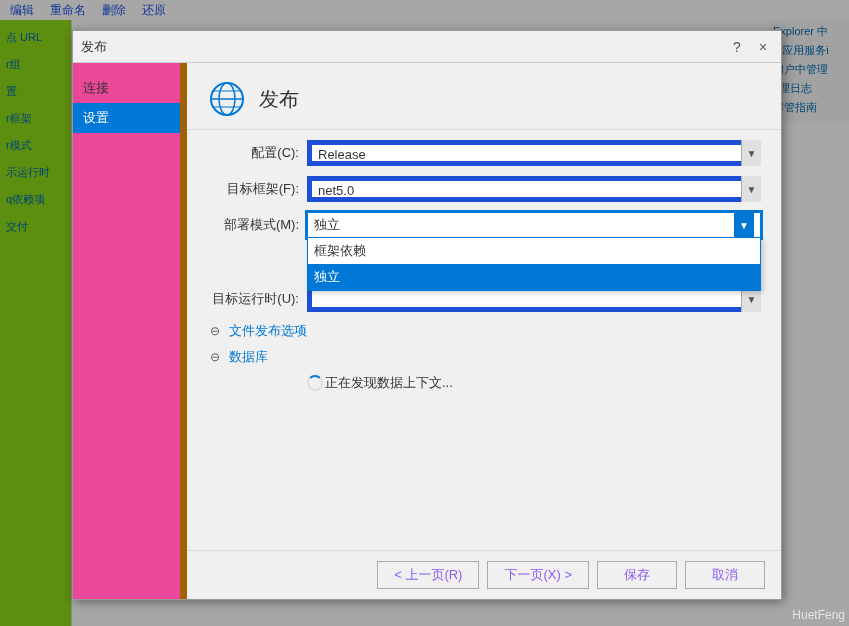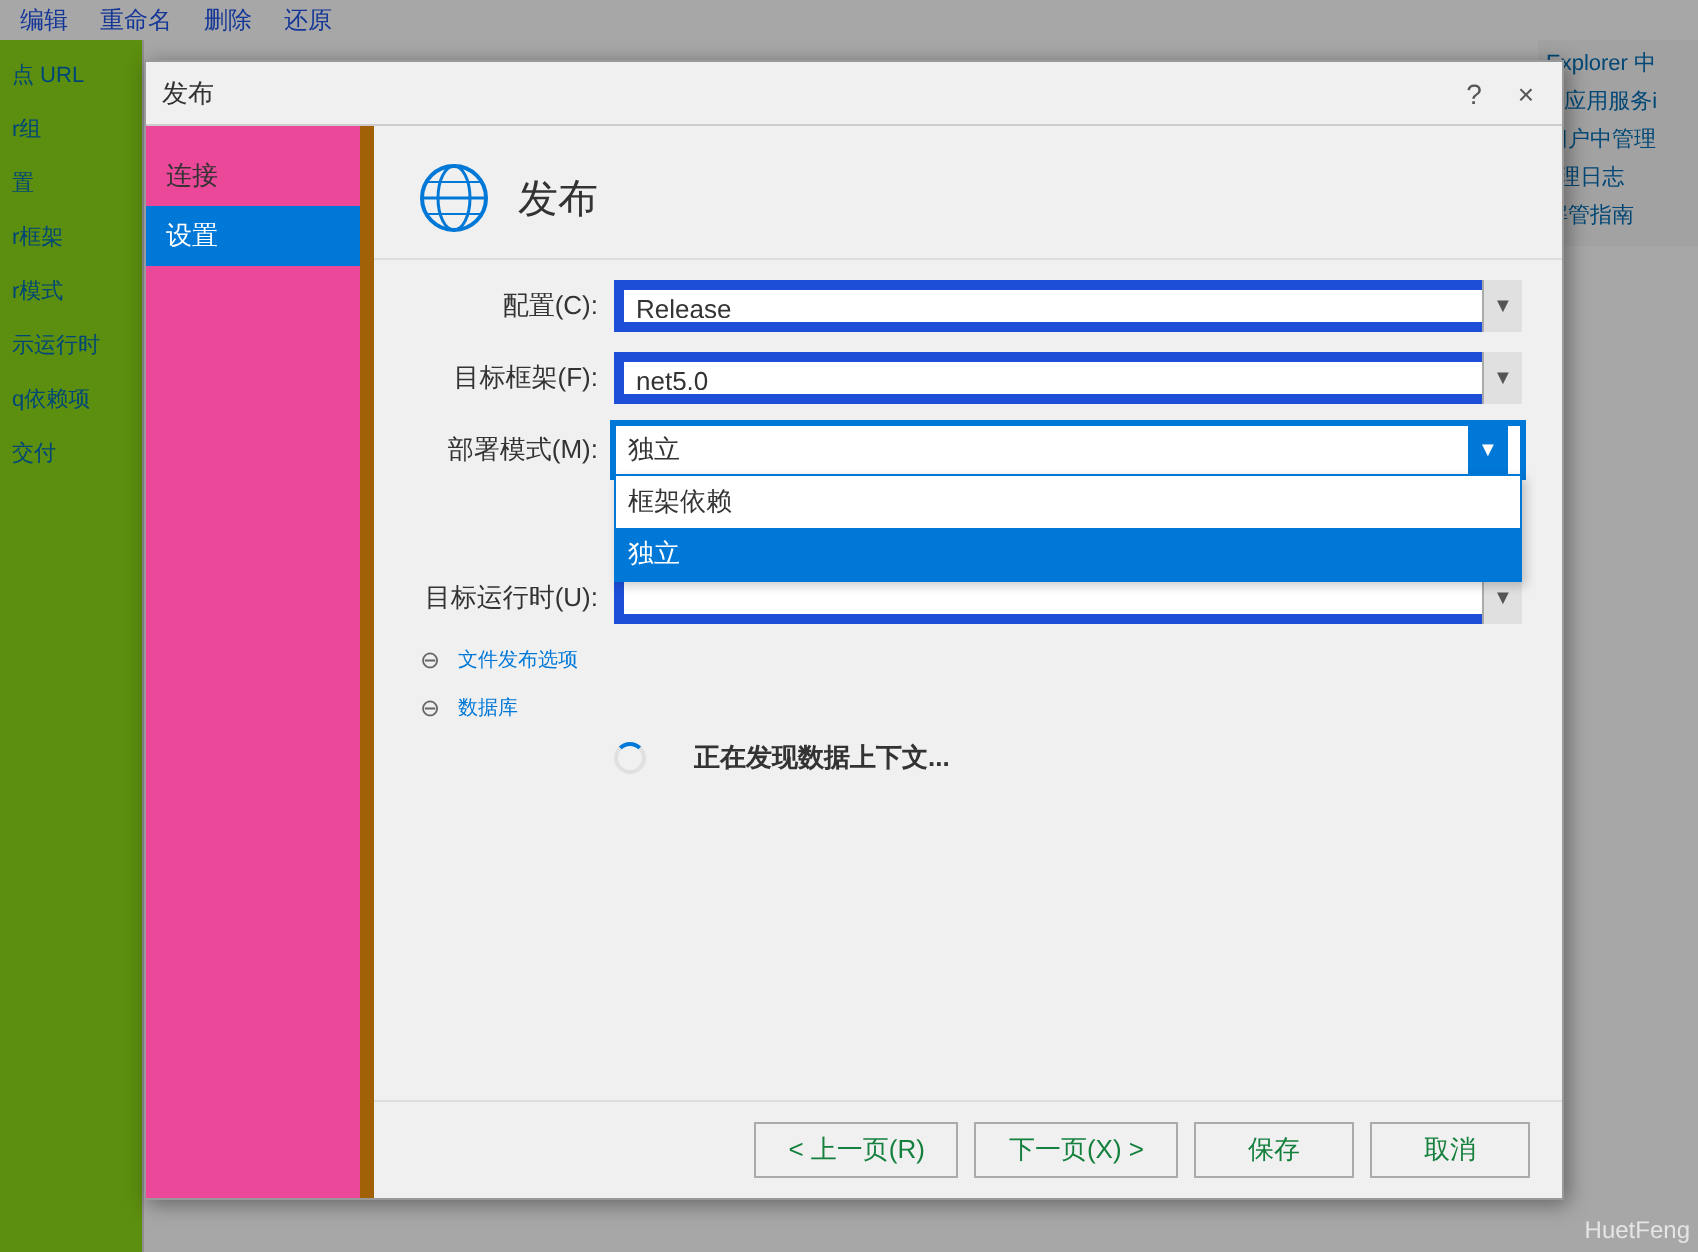--- a/index.html
+++ b/index.html
@@ -230,31 +230,30 @@
     .expand-icon {
       width: 16px;
       height: 16px;
       display: flex;
       align-items: center;
       justify-content: center;
       color: #666;
       font-size: 12px;
     }
     .expand-label {
-      font-size: 10px;
+      font-size: 13px;
       color: #0078d7;
     }
 
     
     .loading-row {
       display: flex;
       align-items: center;
-      gap: 24px;
+      gap: 2px;
       margin: 6px 0 0 100px;
-      font-weight: bold;
     }
     .loading-spinner {
       width: 16px;
       height: 16px;
       border: 2px solid #e0e0e0;
       border-top: 2px solid #0078d7;
       border-radius: 50%;
       animation: spin 1s linear infinite;
     }
     @keyframes spin {
@@ -285,21 +284,21 @@
       background: #f0f0f0;
     }
     .btn {
       height: 28px;
       padding: 0 16px;
       border: 1px solid #aaa;
       background: #f0f0f0;
       font-size: 13px;
       font-family: "Microsoft YaHei", sans-serif;
       cursor: pointer;
-      color: #15803d;
+      color: #8b5cf6;
       min-width: 80px;
     }
     .btn-primary {
       background: #f0f0f0;
     }
 
     
     .watermark {
       position: absolute;
       bottom: 4px;

